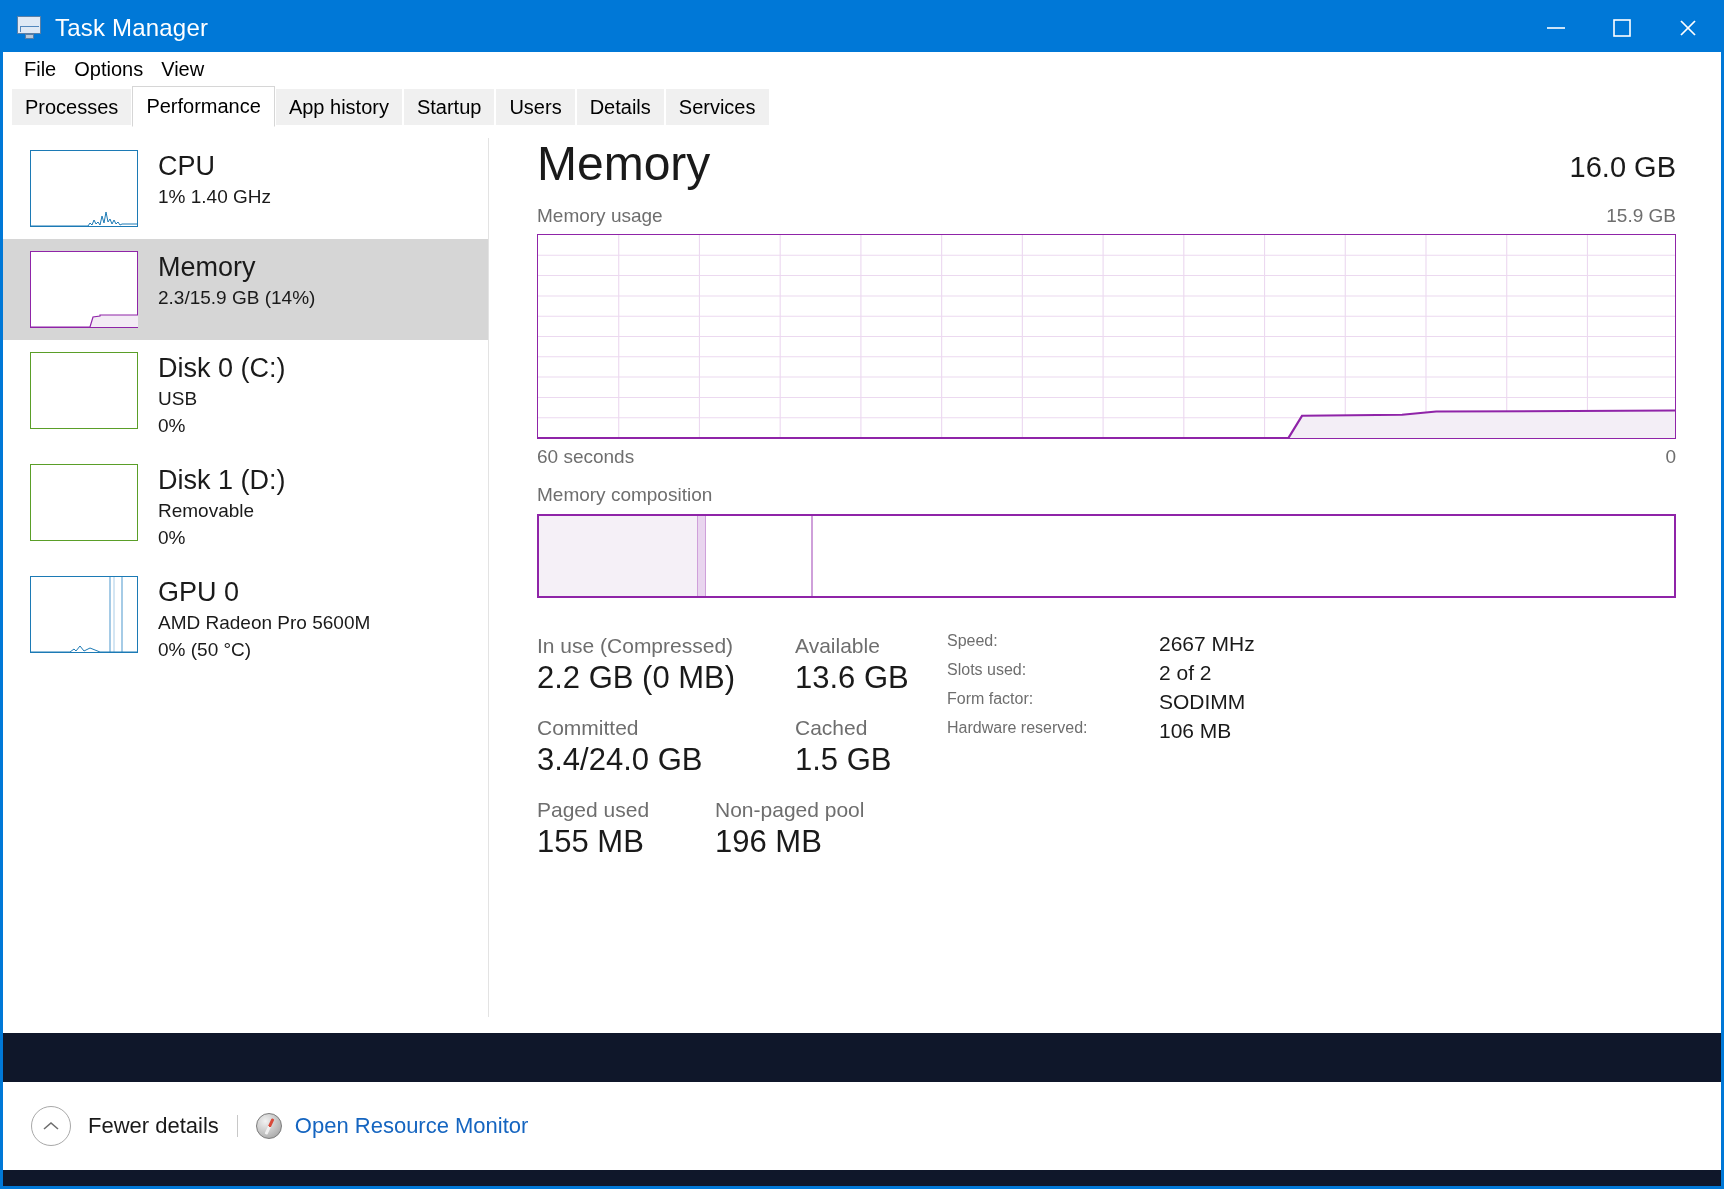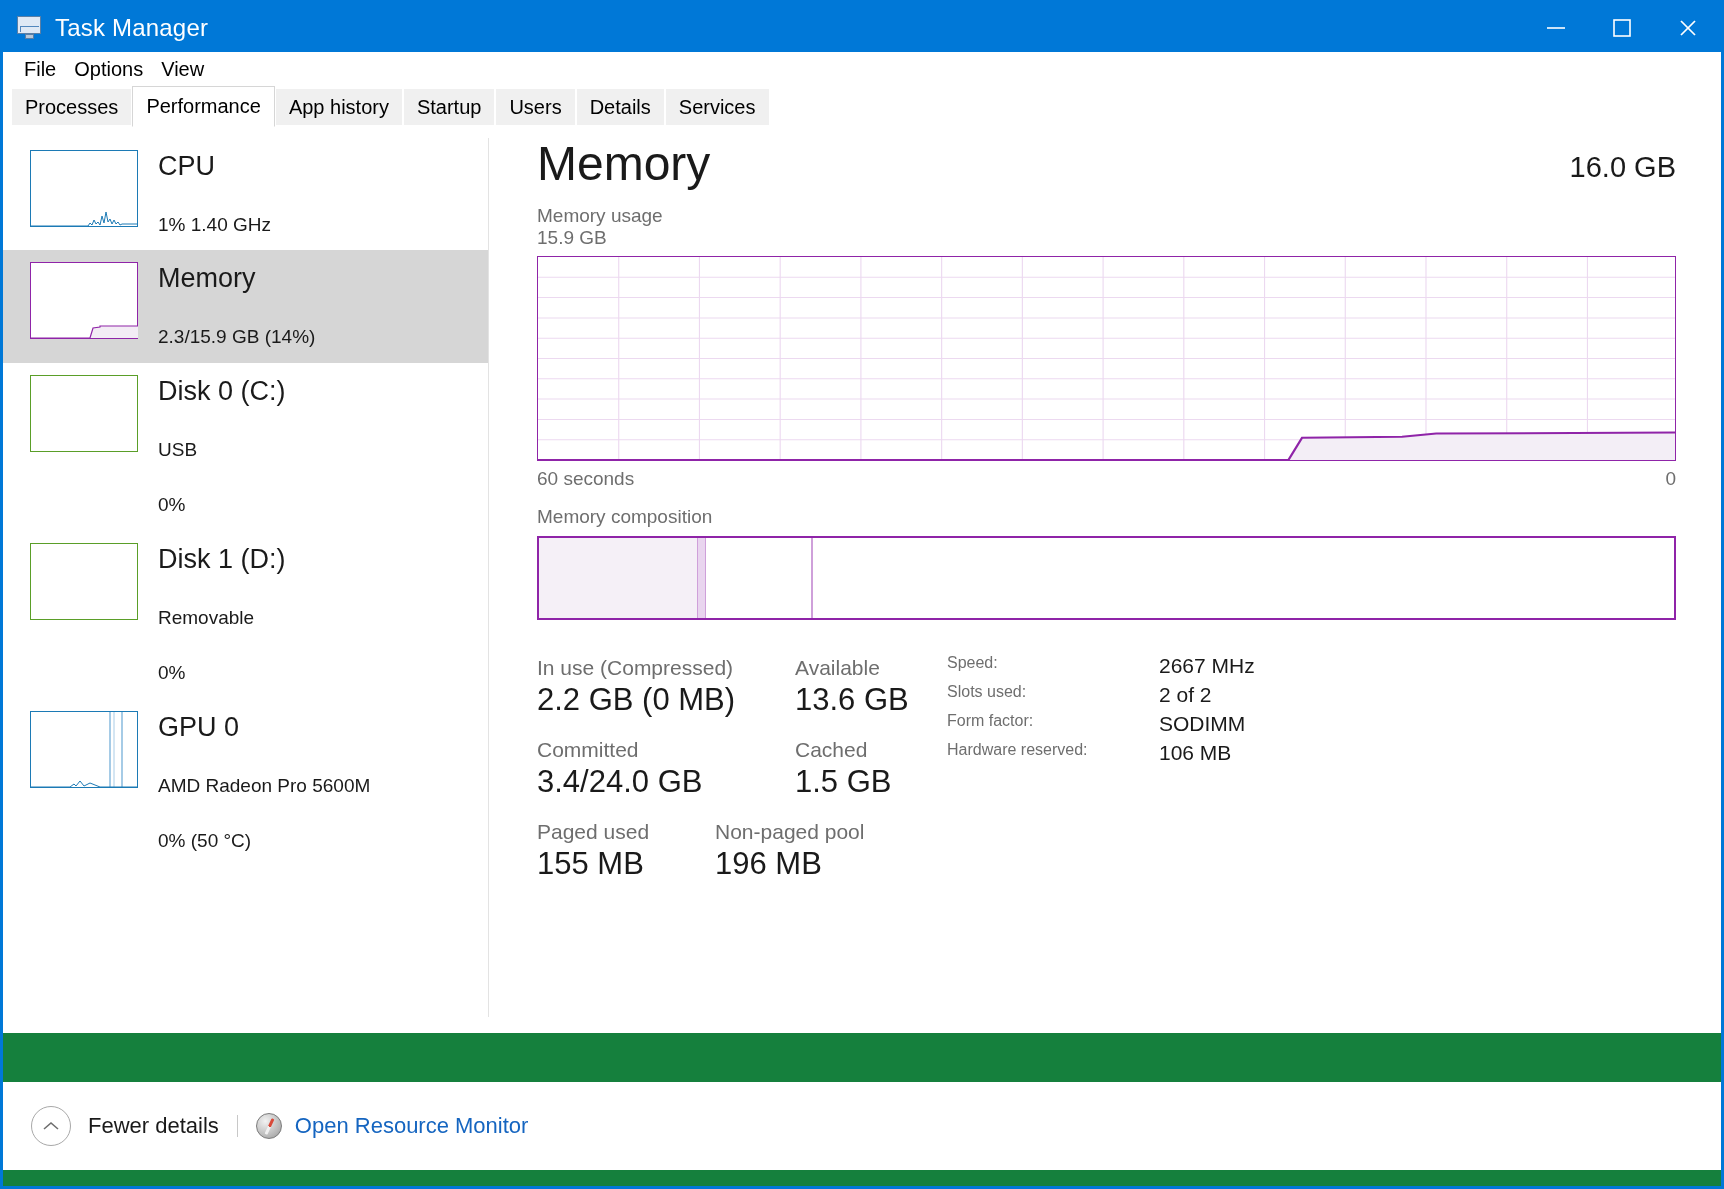--- a/index.html
+++ b/index.html
@@ -10,21 +10,21 @@
   body {
     font-family: "Liberation Sans", sans-serif;
     -webkit-font-smoothing: antialiased;
   }
   #app {
     position: relative;
     width: 1724px;
     height: 1189px;
     box-sizing: border-box;
     border: 3px solid #0078d7;
-    background: #15803d;
+    background: #0f172a;
     overflow: hidden;
   }
 
   
   .titlebar {
     height: 49px;
     background: #0078d7;
     display: flex;
     align-items: center;
     position: relative;
@@ -167,21 +167,20 @@
     position: relative;
     overflow: hidden;
   }
   .side-thumb svg { display: block; }
   .side-info {
     margin-left: 20px;
     display: flex;
     flex-direction: column;
     justify-content: flex-start;
     padding-top: 1px;
-    gap: 28px;
   }
   .side-title {
     font-size: 27px;
     color: #1a1a1a;
     line-height: 1.18;
     font-weight: 400;
   }
   .side-sub {
     font-size: 19px;
     color: #1a1a1a;
@@ -220,21 +219,20 @@
     color: #1a1a1a;
     padding-bottom: 4px;
   }
   .graph-label-row {
     display: flex;
     justify-content: space-between;
     align-items: baseline;
     margin-top: 17px;
     font-size: 19px;
     color: #6e6e6e;
-    flex-direction: column;
   }
   .usage-graph {
     margin-top: 7px;
     height: 205px;
     border: 1px solid #8f24a8;
     box-sizing: border-box;
     position: relative;
     background: #ffffff;
   }
   .usage-graph svg { display: block; width: 100%; height: 100%; }

